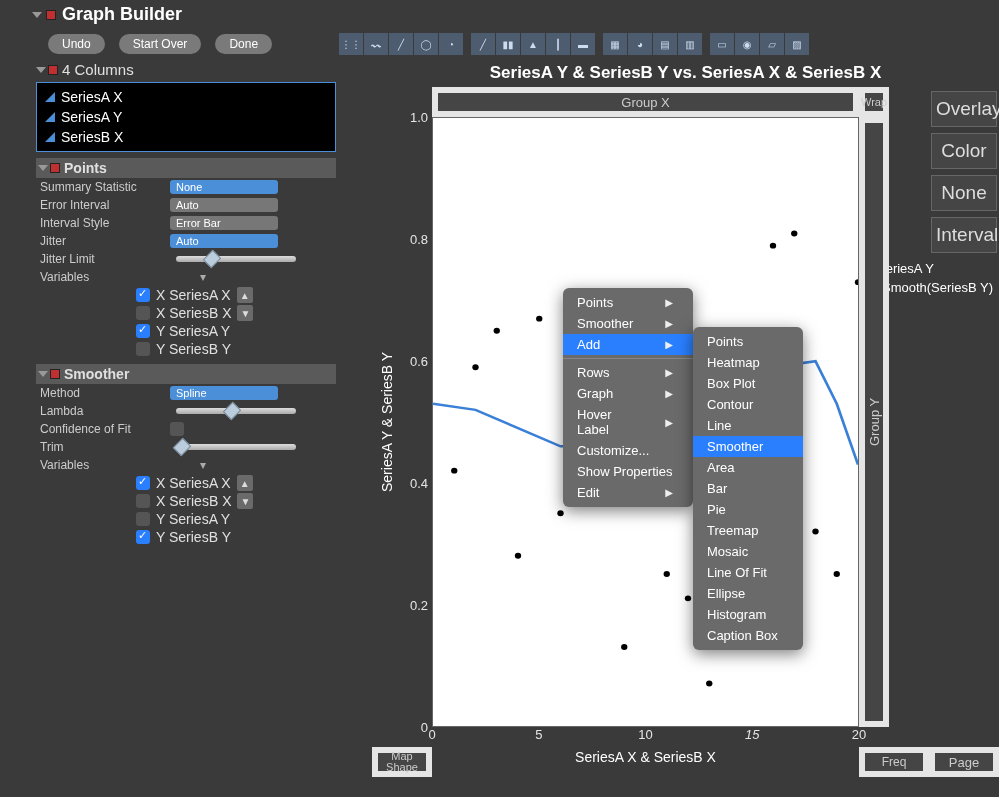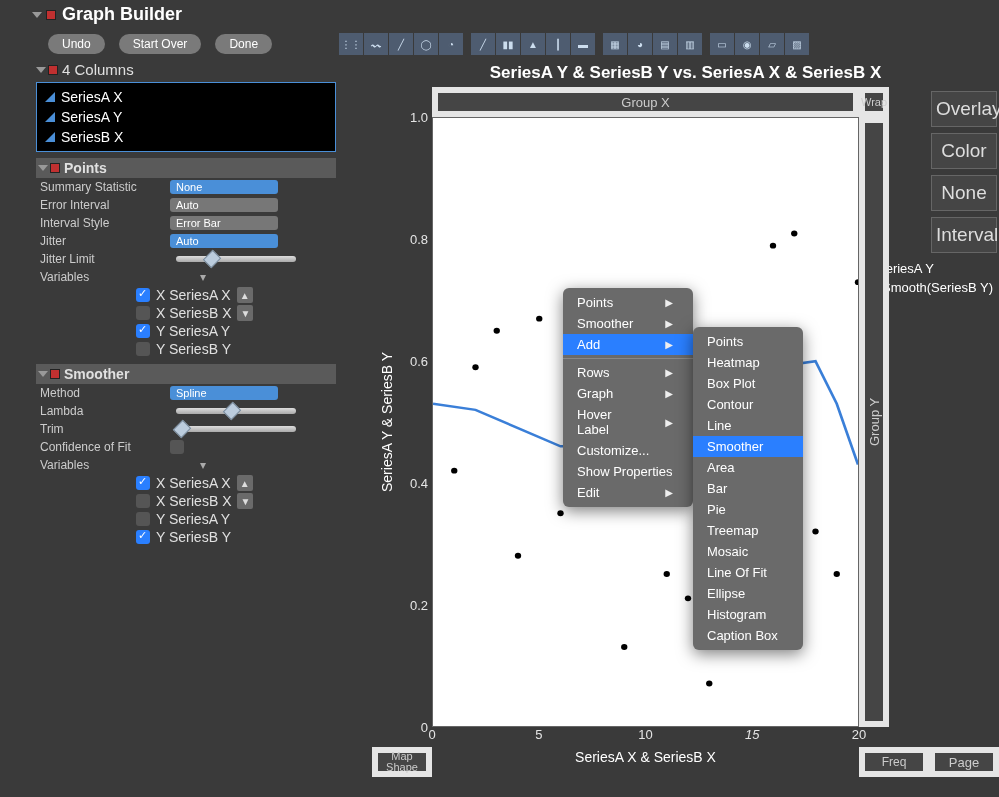--- a/index.html
+++ b/index.html
@@ -179,28 +179,28 @@
           <label>Method</label>
           <select class="select"><option>Spline</option></select>
         </div>
       <div class="prop-row">
           <label>Lambda</label>
           <div class="slider">
             <div class="thumb" style="left:42%"></div>
           </div>
         </div>
       <div class="prop-row">
+          <label>Confidence of Fit</label>
+          <span class="chk off"></span>
+        </div>
+      <div class="prop-row">
           <label>Trim</label>
           <div class="slider">
             <div class="thumb" style="left:0%"></div>
           </div>
-        </div>
-      <div class="prop-row">
-          <label>Confidence of Fit</label>
-          <span class="chk off"></span>
         </div>
       <div class="prop-row">
           <label>Variables</label>
           <span style="color:#aaa;margin-left:30px">▾</span>
         </div>
       <div id="smoother-vars">
           <div class="var-row">
             <span class="chk on"></span>
       <span>X SeriesA X</span>
       <span class="arrow-btn">▲</span>

